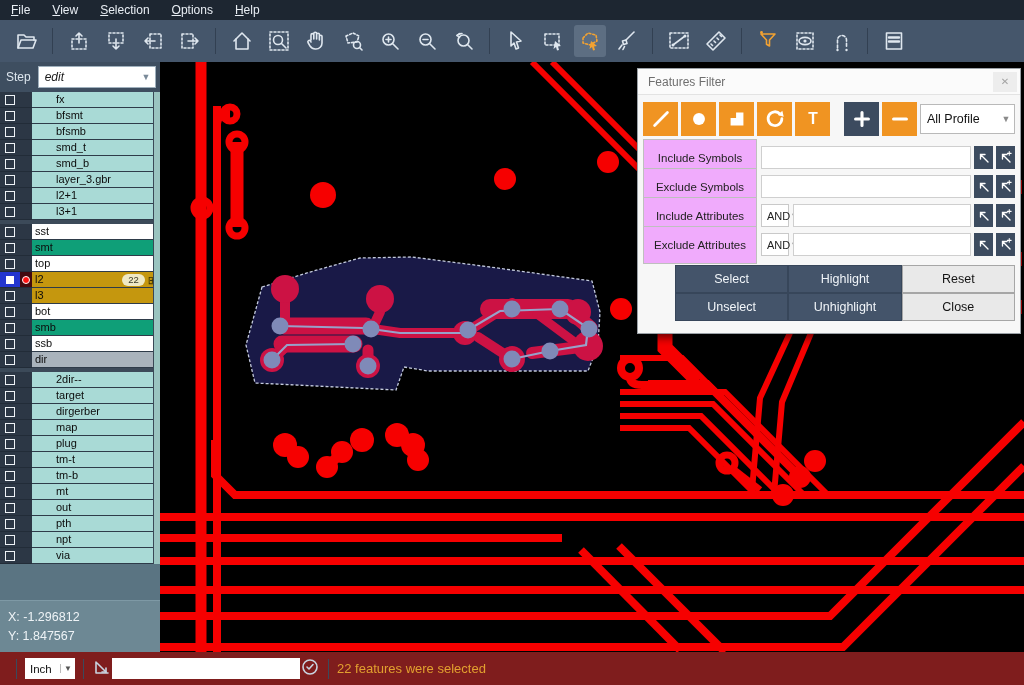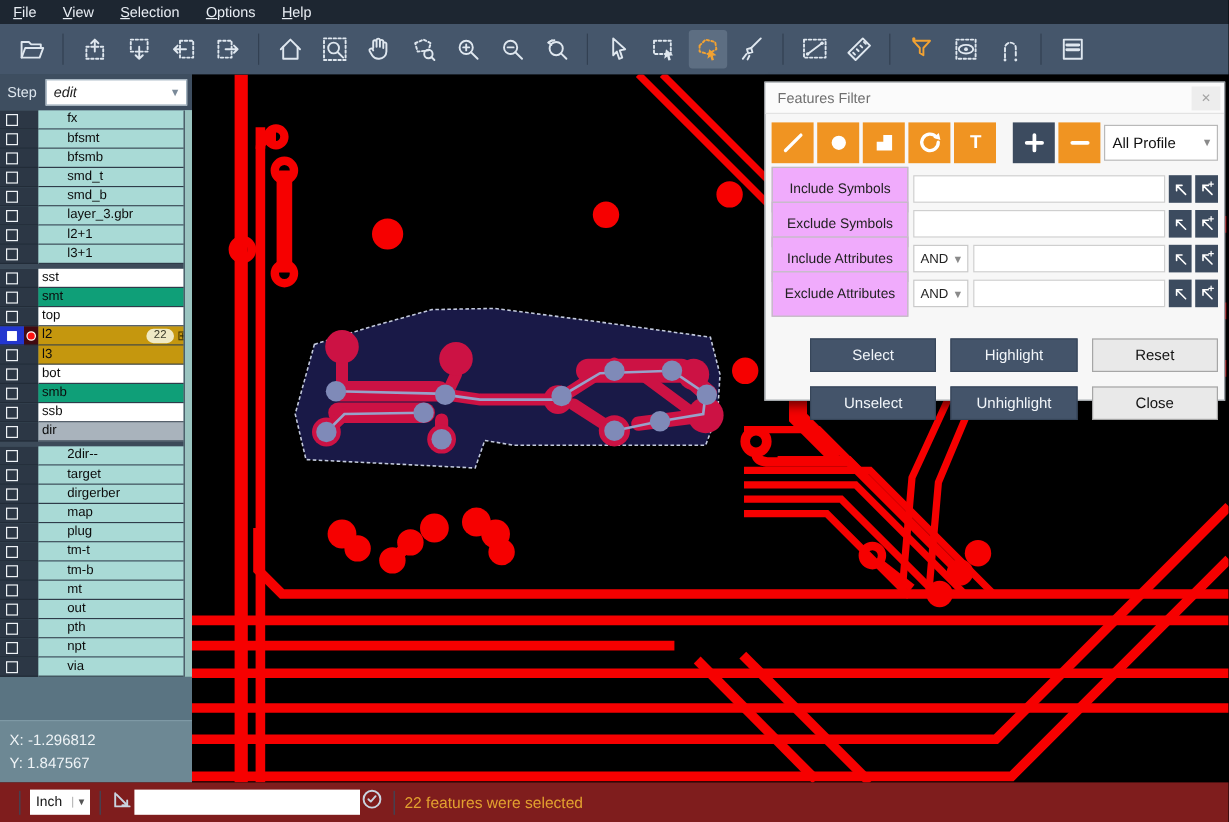--- a/index.html
+++ b/index.html
@@ -65,26 +65,26 @@
   .ftool{width:35px;height:34px;background:#f09422;display:flex;align-items:center;justify-content:center;margin-right:3px;flex:0 0 auto;}
   .ftool.navy{background:#3c4b5f;}
   .ftool.ml{margin-left:11px;}
   .ftool svg{stroke:#fff;fill:none;stroke-width:3;stroke-linecap:round;}
   .ftool svg .wf{fill:#fff;stroke:none;}
   #profile-select{margin-left:auto;width:110px;height:30px;background:#fff;border:1px solid #b9b9b9;display:flex;align-items:center;}
   #profile-value{flex:1;font-size:12.5px;color:#111;padding-left:6px;}
   .chev{width:16px;text-align:center;color:#8a8a8a;font-size:9px;}
   .frow{display:flex;align-items:center;margin:6px 5px 0 5px;height:23px;}
   .flabel{width:114px;height:38px;background:#f0abfc;border:1px solid #bfbfbf;font-size:11.5px;color:#222;display:flex;align-items:center;justify-content:center;flex:0 0 auto;}
-  .fop{width:46px;height:23px;margin-left:4px;background:#fff;border:1px solid #c9c9c9;display:flex;align-items:center;flex:0 0 auto;}
+  .fop{width:28px;height:23px;margin-left:4px;background:#fff;border:1px solid #c9c9c9;display:flex;align-items:center;flex:0 0 auto;}
   .fop span.opv{flex:1;font-size:11px;color:#222;padding-left:5px;}
   .finput{flex:1;height:23px;margin-left:4px;background:#fff;border:1px solid #cfcfcf;font-size:11px;padding:0 4px;outline:none;min-width:10px;}
   .fnav{width:19px;height:23px;background:#3c4b5f;margin-left:3px;display:flex;align-items:center;justify-content:center;flex:0 0 auto;}
   .fnav svg{stroke:#fff;fill:none;stroke-width:1.8;stroke-linecap:round;}
-  #dlg-actions{display:grid;grid-template-columns:1fr 1fr 1fr;gap:12px;margin:26px 5px 0 5px;padding-left:32px;}
+  #dlg-actions{display:grid;grid-template-columns:1fr 1fr 1fr;gap:0;margin:9px 5px 0 5px;padding-left:32px;}
   .abtn{height:28px;font-size:12.5px;display:flex;align-items:center;justify-content:center;font-family:"Liberation Sans",sans-serif;}
   .abtn.navy{background:#44546a;color:#f1f5f9;border:1px solid #37465a;}
   .abtn.gray{background:#e9e9e9;color:#141414;border:1px solid #a6a6a6;}
 
   
   #bottombar{position:absolute;left:0;top:652px;width:1024px;height:33px;background:#7f1d1d;display:flex;align-items:center;padding-left:8px;z-index:6;}
   .bsep{width:1px;height:20px;background:#3a4a5c;margin:0 8px;flex:0 0 auto;}
   #unit-select{width:50px;height:21px;background:#fff;display:flex;align-items:center;flex:0 0 auto;}
   #unit-value{flex:1;font-size:11.5px;color:#111;padding-left:5px;}
   #unit-chev{width:15px;border-left:1px solid #bbb;text-align:center;color:#555;font-size:8px;}

